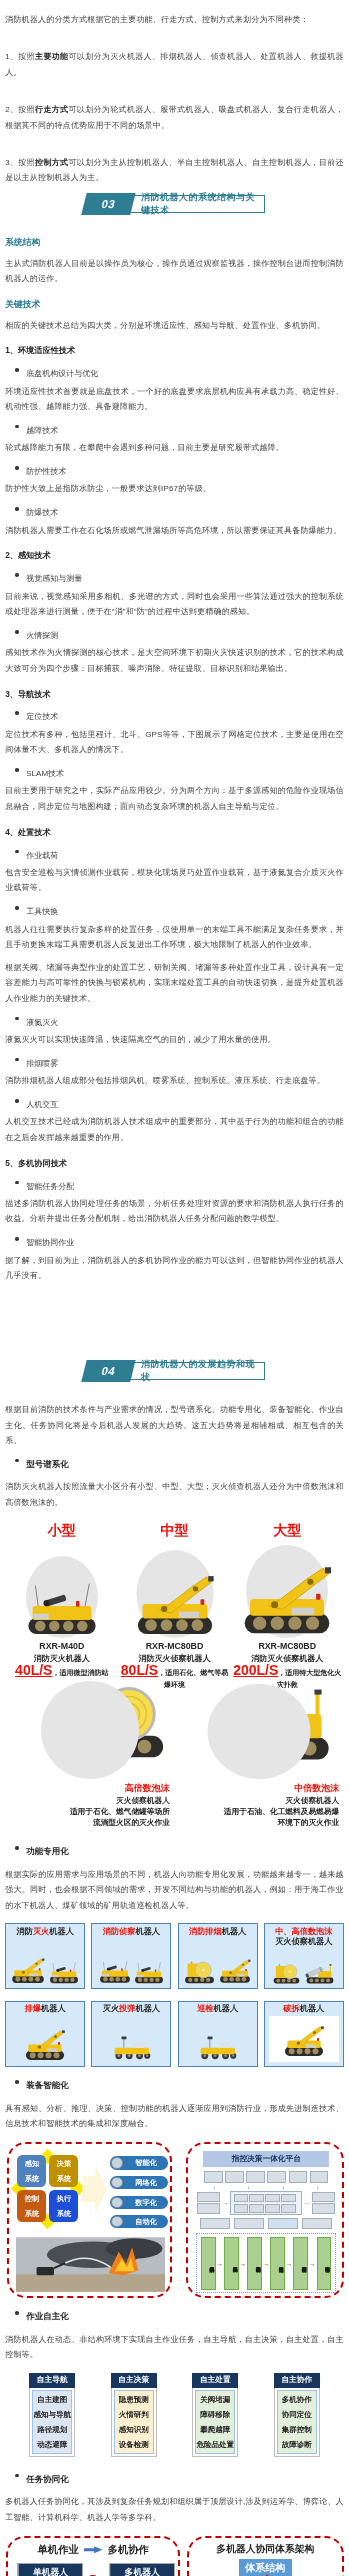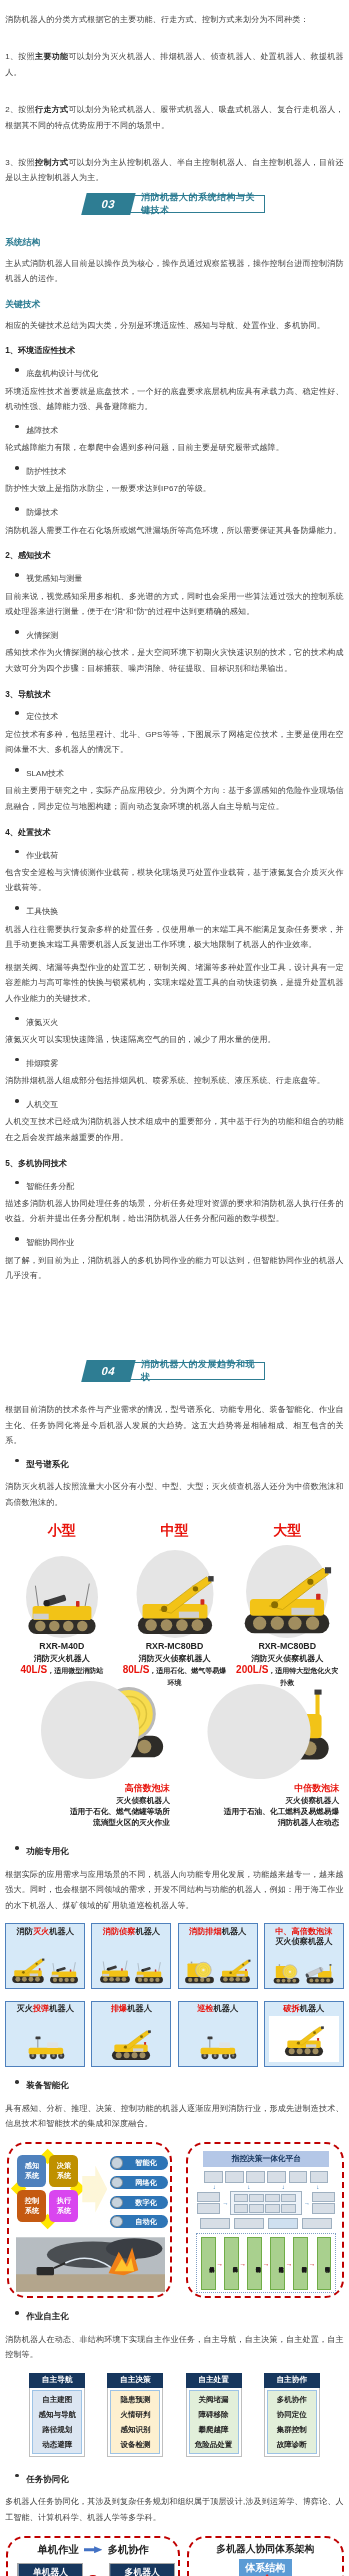--- a/index.html
+++ b/index.html
@@ -28,21 +28,21 @@
   .trio{display:flex;justify-content:space-between;padding:0 2.1px;height:157px;}
   .t-col{width:109px;text-align:center;}
   .t-size{color:#e8140c;font-size:14px;font-weight:bold;height:20.6px;line-height:19.6px;}
   .t-img{position:relative;height:99px;}
   .gray-disc{position:absolute;left:50%;bottom:2.1px;transform:translateX(-50%);
              background:#e5e5e5;border-radius:50%;}
   .t-img svg{position:absolute;left:50%;bottom:0;transform:translateX(-50%);}
   .t-model{font-size:8.8px;font-weight:bold;color:#262626;line-height:12.4px;}
   .t-type{font-size:8px;font-weight:bold;color:#262626;line-height:11.3px;}
   .t-spec{line-height:12.4px;}
-  .t-spec .flow{color:#e8140c;font-weight:bold;font-size:10px;}
+  .t-spec .flow{color:#e8140c;font-weight:bold;font-size:14px;text-decoration:underline;}
   .t-spec .use{color:#262626;font-weight:bold;font-size:7px;}
   .duo{display:flex;justify-content:space-around;height:155px;margin-bottom:13.4px;}
   .d-col{width:160px;text-align:right;}
   .d-img{position:relative;height:103px;}
   .d-title{color:#e8140c;font-size:9px;font-weight:bold;line-height:14px;}
   .d-line{font-size:7.7px;font-weight:bold;color:#262626;line-height:11.3px;}
   
   .cards{display:grid;grid-template-columns:repeat(4,80px);justify-content:space-between;
          row-gap:11.3px;margin-bottom:13.4px;}
   .card{height:66px;background:#d6e9f8;border:1px solid #4f81bd;box-sizing:border-box;
@@ -50,40 +50,40 @@
   .card-title{font-size:8.2px;font-weight:bold;color:#262626;line-height:9.8px;text-align:center;}
   .card-bots{flex:1;display:flex;align-items:flex-end;justify-content:center;gap:1.5px;padding-bottom:3.6px;}
   
   .dashrow{position:relative;height:156px;margin-bottom:13.4px;}
   .dashbox{position:absolute;top:0;bottom:0;border:2.1px dashed #c00000;border-radius:18.5px;box-sizing:border-box;}
   .sys-grid{position:absolute;left:8.2px;top:11.3px;width:62px;height:68px;}
   .diamond{position:absolute;width:11.3px;height:11.3px;background:#ffe600;transform:rotate(45deg);}
   .sys-box{position:absolute;width:29px;height:32px;border-radius:5.2px;display:flex;align-items:center;
            justify-content:center;z-index:1;}
   .sys-box span{display:block;width:16.5px;margin:0 auto;text-align:center;color:#fff;
-                font-size:7.2px;font-weight:bold;line-height:10px;}
+                font-size:7.2px;font-weight:bold;line-height:15px;}
   .big-arrow{position:absolute;left:73px;top:21.6px;width:25px;height:47px;background:#fdf6d8;
              clip-path:polygon(0 22%,52% 22%,52% 0,100% 50%,52% 100%,52% 78%,0 78%);}
   .pill{position:absolute;left:101px;width:58px;height:13.4px;background:#2e75b6;border-radius:6.7px;
         color:#fff;font-size:7.2px;font-weight:bold;line-height:13.4px;padding-left:25px;box-sizing:border-box;}
   .pill .ico{position:absolute;left:1px;top:1px;width:11.3px;height:11.3px;border-radius:50%;
              background:#c7d3dd;border:0.5px solid #7b8a97;box-sizing:border-box;}
   .platform-title{position:absolute;left:15.5px;top:7.2px;width:126px;height:15.5px;background:#b4c7e7;
                   color:#17365d;font-size:7.7px;font-weight:bold;text-align:center;line-height:15.5px;}
   .thumb{background:#d7dee6;border:0.5px solid #9fb0c0;box-sizing:border-box;}
   .mini-arrow{color:#2e75b6;font-size:6.2px;font-weight:bold;}
   .bars-wrap{position:absolute;left:8.2px;top:89px;width:140px;height:60px;border:0.5px dotted #7f9fc6;
              display:flex;align-items:center;justify-content:center;gap:1px;box-sizing:border-box;}
   .gbar{writing-mode:vertical-rl;text-orientation:upright;font-size:4.9px;line-height:6.2px;
         background:#a9d08e;border:0.5px solid #70ad47;width:14.4px;height:53px;color:#1a1a1a;
         box-sizing:border-box;padding:1px 0.5px;text-align:center;}
   .rarrow{color:#c00000;font-weight:bold;font-size:6.7px;}
   
   .auto-table{display:flex;justify-content:space-between;padding:0 24px;height:88px;}
-  .a-col{width:56px;}
+  .a-col{width:46px;}
   .a-head{background:#17375e;color:#fff;font-size:7.7px;font-weight:bold;text-align:center;
           height:14.4px;line-height:14.4px;}
   .a-body{border:0.5px solid #bfbfbf;border-top:none;padding:2.1px;background:#fff;}
   .a-inner{border:0.5px solid #9dc3e6;text-align:center;font-size:7.5px;font-weight:bold;color:#262626;
            line-height:15px;padding:1px 0;}
   
   .t5row{position:relative;height:155px;}
   .t5-head{font-size:10.3px;font-weight:bold;color:#262626;}
   .blue-arrow{display:inline-block;width:23px;height:8.2px;background:#4472c4;
               clip-path:polygon(0 30%,55% 30%,55% 0,100% 50%,55% 100%,55% 70%,0 70%);}
@@ -355,21 +355,21 @@
       <div class="d-col">
         <div class="d-img">
           <div class="gray-disc" style="width:103px;height:95px;"></div>
           <svg width="118" height="87" viewBox="0 0 230 168">
               <use href="#sym-cannon"></use>
             </svg>
         </div>
         <div class="d-title">中倍数泡沫</div>
         <div class="d-line">灭火侦察机器人</div>
         <div class="d-line">适用于石油、化工燃料及易燃易爆</div>
-        <div class="d-line">消防机器人在动态</div>
+        <div class="d-line">环境下的灭火作业</div>
       </div>
     </div>
 
     <div class="bullet big">
         <span class="dot"></span>
         <span class="bname">功能专用化</span>
       </div>
     <p class="para">根据实际的应用需求与应用场景的不同，机器人向功能专用化发展，功能越来越专一，越来越强大。同时，也会根据不同领域的需求，开发不同结构与功能的机器人，例如：用于海工作业的水下机器人、煤矿领域的矿用轨道巡检机器人等。</p>
 
     <div class="cards">
@@ -411,32 +411,32 @@
         <div class="card-bots">
             <svg width="31" height="23" viewBox="0 0 60 44">
               <use href="#sym-fan"></use>
             </svg>
             <svg width="34" height="24" viewBox="0 0 66 46">
               <use href="#sym-cannon"></use>
             </svg>
           </div>
       </div>
       <div class="card">
+        <div class="card-title"><span></span><span class="r">排爆</span><span>机器人</span></div>
+        <div class="card-bots">
+            <svg width="44" height="32" viewBox="0 0 86 62">
+              <use href="#sym-arm"></use>
+            </svg>
+          </div>
+      </div>
+      <div class="card">
         <div class="card-title"><span>灭火</span><span class="r">投弹</span><span>机器人</span></div>
         <div class="card-bots">
             <svg width="43" height="31" viewBox="0 0 84 60">
               <use href="#sym-wheeled"></use>
-            </svg>
-          </div>
-      </div>
-      <div class="card">
-        <div class="card-title"><span></span><span class="r">排爆</span><span>机器人</span></div>
-        <div class="card-bots">
-            <svg width="44" height="32" viewBox="0 0 86 62">
-              <use href="#sym-arm"></use>
             </svg>
           </div>
       </div>
       <div class="card">
         <div class="card-title"><span></span><span class="r">巡检</span><span>机器人</span></div>
         <div class="card-bots">
             <svg width="43" height="31" viewBox="0 0 84 60">
               <use href="#sym-wheeled"></use>
             </svg>
           </div>
@@ -467,21 +467,21 @@
           <div class="diamond" style="left:25px;top:61px;"></div>
           <div class="sys-box" style="left:0;top:0;background:#4f81bd;">
               <span>感知系统</span>
             </div>
           <div class="sys-box" style="left:32px;top:0;background:#bf9000;">
               <span>决策系统</span>
             </div>
           <div class="sys-box" style="left:0;top:35px;background:#c55a11;">
               <span>控制系统</span>
             </div>
-          <div class="sys-box" style="left:32px;top:35px;background:#d946ef;">
+          <div class="sys-box" style="left:32px;top:35px;background:#1d4ed8;">
               <span>执行系统</span>
             </div>
         </div>
         <div class="big-arrow"></div>
         <div class="pill" style="top:12.4px;"><span class="ico"></span><span>智能化</span></div>
         <div class="pill" style="top:32px;"><span class="ico"></span><span>网络化</span></div>
         <div class="pill" style="top:52px;"><span class="ico"></span><span>数字化</span></div>
         <div class="pill" style="top:71px;"><span class="ico"></span><span>自动化</span></div>
         <svg class="abs" style="left:7.2px;top:93px;" width="149" height="55" viewBox="0 0 290 106">
           <rect width="290" height="106" fill="#b6bcc1"></rect>

